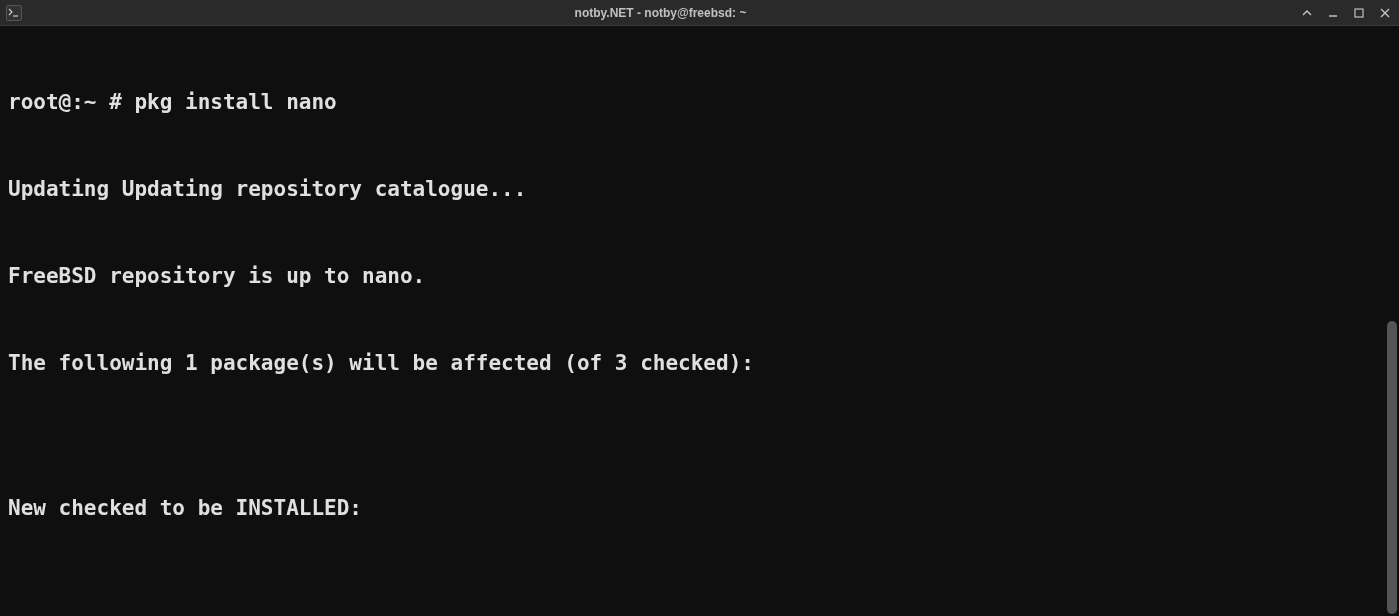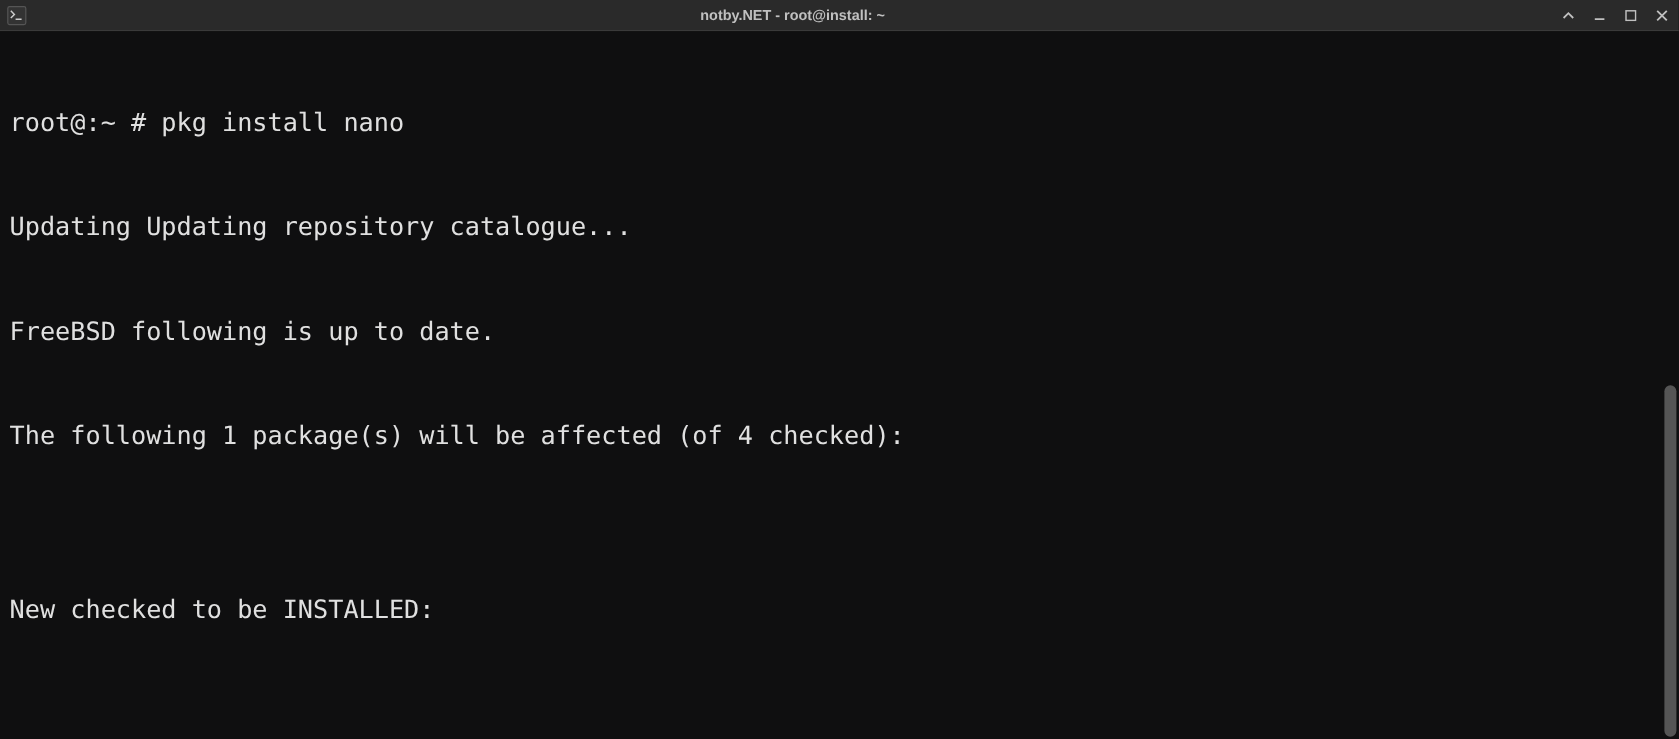--- a/index.html
+++ b/index.html
@@ -71,20 +71,21 @@
       color: #e0e0e0;
       font-size: 21px;
       line-height: 29px;
       font-family: "DejaVu Sans Mono", "Liberation Mono", Consolas, monospace;
       white-space: pre;
       position: relative;
       overflow: hidden;
     }
     .line {
       white-space: pre;
+      font-weight: bold;
     }
     .scrollbar-track {
       position: absolute;
       right: 2px;
       top: 2px;
       bottom: 2px;
       width: 10px;
     }
     .scrollbar-thumb {
       position: absolute;
@@ -101,21 +102,21 @@
 
 <div class="titlebar">
   <div class="titlebar-left">
     <span class="terminal-icon">
       <svg width="12" height="12" viewBox="0 0 12 12">
           <path d="M1 2 L4 5 L1 8" stroke="#ccc" stroke-width="1.2" fill="none"></path>
           <line x1="5" y1="9" x2="10" y2="9" stroke="#ccc" stroke-width="1.2"></line>
         </svg>
     </span>
   </div>
-  <div class="titlebar-center">notby.NET - root@install: ~</div>
+  <div class="titlebar-center">notby.NET - notby@freebsd: ~</div>
   <div class="titlebar-right">
     <span class="window-btn">
       <svg width="10" height="10" viewBox="0 0 10 10">
           <path d="M1 7 L5 3 L9 7" stroke="#c0c0c0" stroke-width="1.5" fill="none"></path>
         </svg>
     </span>
     <span class="window-btn">
       <svg width="10" height="10" viewBox="0 0 10 10">
           <line x1="1" y1="8" x2="9" y2="8" stroke="#c0c0c0" stroke-width="1.5"></line>
         </svg>
@@ -130,22 +131,22 @@
           <line x1="1" y1="1" x2="9" y2="9" stroke="#c0c0c0" stroke-width="1.5"></line>
           <line x1="9" y1="1" x2="1" y2="9" stroke="#c0c0c0" stroke-width="1.5"></line>
         </svg>
     </span>
   </div>
 </div>
 
 <div class="terminal-area">
   <div class="line">root@:~ # pkg install nano</div>
   <div class="line">Updating Updating repository catalogue...</div>
-  <div class="line">FreeBSD following is up to date.</div>
-  <div class="line">The following 1 package(s) will be affected (of 4 checked):</div>
+  <div class="line">FreeBSD repository is up to nano.</div>
+  <div class="line">The following 1 package(s) will be affected (of 3 checked):</div>
   <div class="line"></div>
   <div class="line">New checked to be INSTALLED:</div>
   
   <div class="line"></div>
   
   <div class="line"></div>
   
   
   <div class="line"></div>
   

